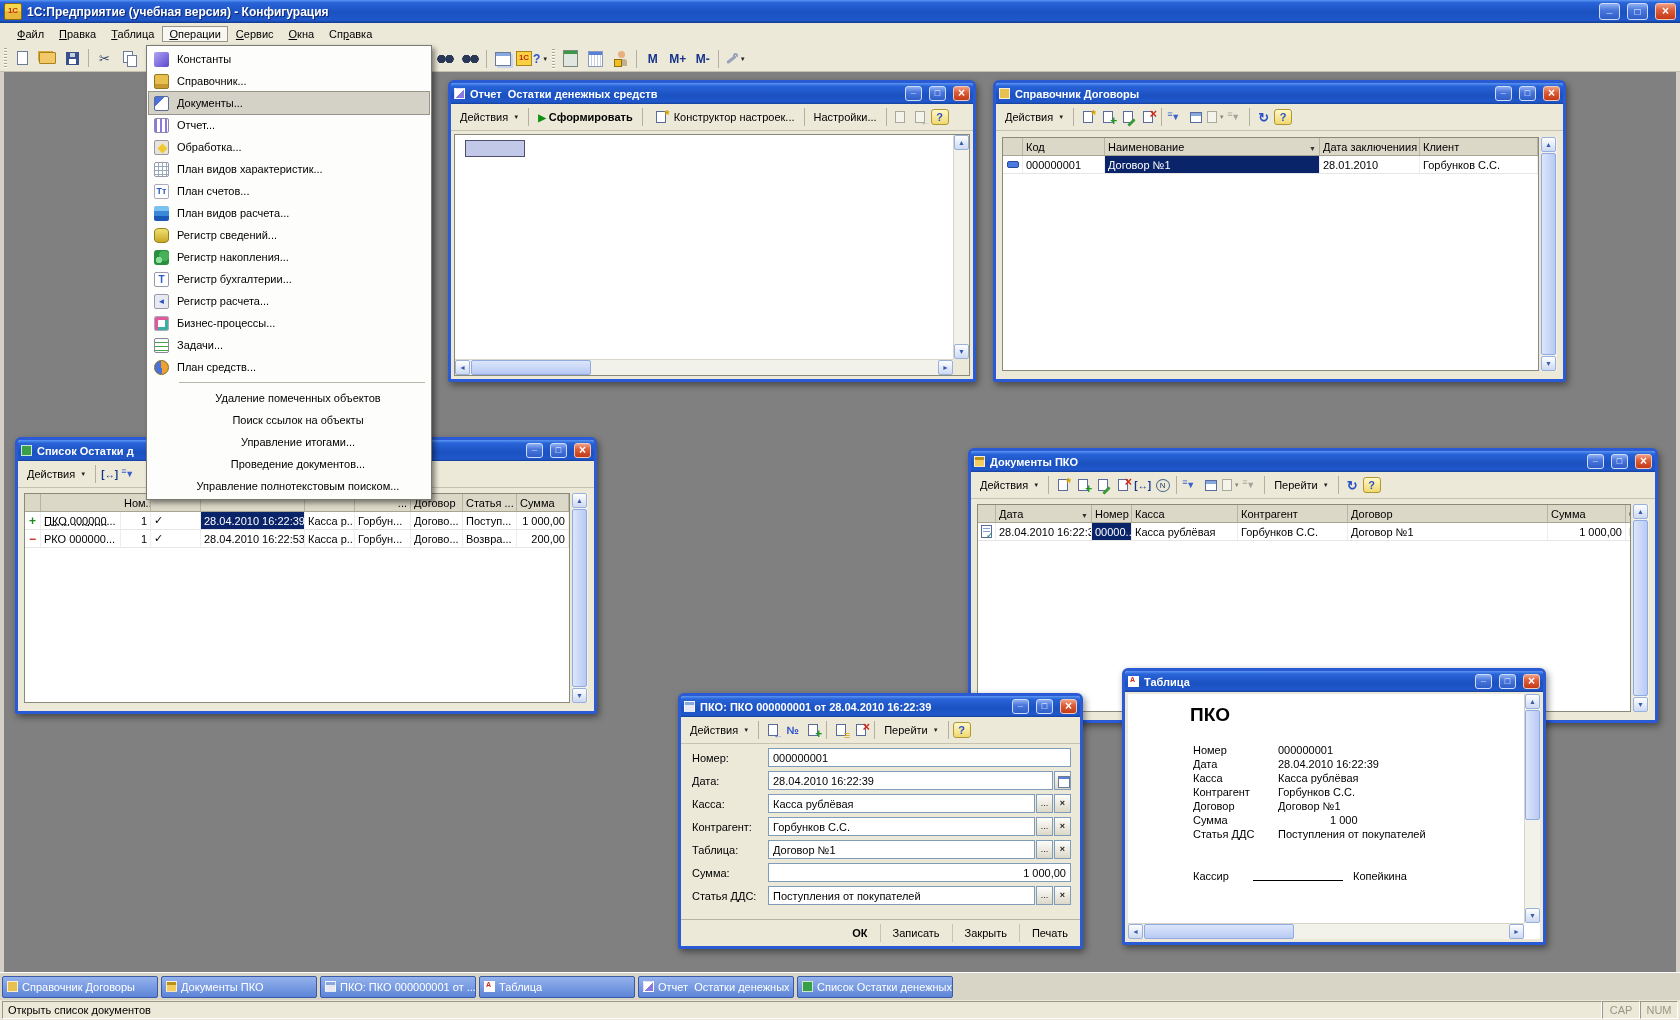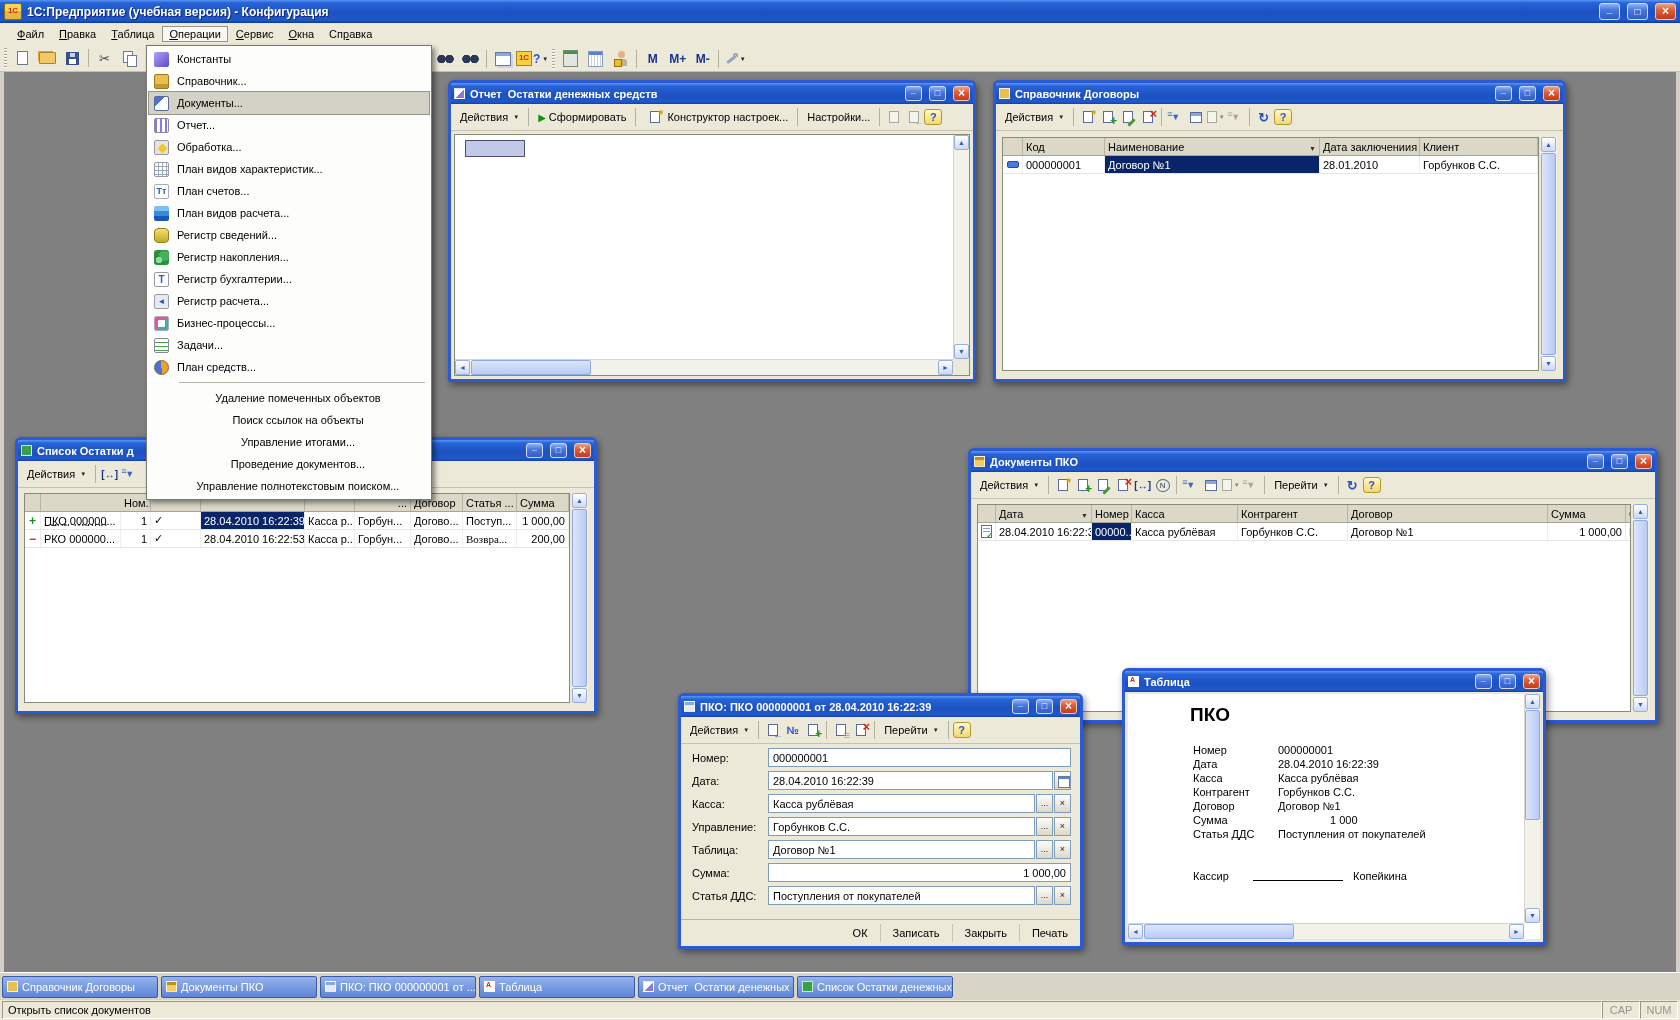--- a/index.html
+++ b/index.html
@@ -93,21 +93,21 @@
   
   .frame-l,.frame-r{position:absolute;top:72px;height:900px;width:4px;background:#d4d0c8;}
   .frame-l{left:0;} .frame-r{right:0;}
   .win{position:absolute;border:3px solid #2a5ad4;border-radius:6px 6px 2px 2px;background:#ece9d8;box-shadow:2px 3px 7px rgba(0,0,0,.45);box-sizing:border-box;}
   .wtitle{height:21px;border-radius:3px 3px 0 0;display:flex;align-items:center;gap:5px;padding:0 3px;white-space:pre;overflow:hidden;
     background:linear-gradient(180deg,#5a96f2 0%,#2863d8 15%,#1b51c0 60%,#2058cc 90%,#15409a 100%);color:#fff;font-weight:bold;font-size:11px;}
   .wtitle .sp{flex:1;}
   .wbody{position:absolute;left:0;right:0;top:21px;bottom:0;background:#ece9d8;overflow:hidden;}
   .wt{height:26px;display:flex;align-items:center;padding:0 4px;gap:1px;border-bottom:1px solid #c6c2b2;background:#ece9d8;}
   .txtbtn{display:flex;align-items:center;gap:3px;padding:2px 5px;}
-  .bold{font-weight:normal;}
+  .bold{font-weight:bold;}
 
   
   .wi{width:19px;height:17px;display:flex;align-items:center;justify-content:center;position:relative;}
   .bpg{width:10px;height:12px;background:#fff;border:1px solid #5a6a9a;box-sizing:border-box;display:inline-block;}
   .wi.new::after{content:"*";position:absolute;right:1px;top:-2px;color:#d8a000;font-size:13px;font-weight:bold;}
   .wi.add::after{content:"+";position:absolute;right:0;bottom:-2px;color:#1a9a1a;font-size:12px;font-weight:bold;}
   .wi.edit::after{content:"";position:absolute;right:1px;bottom:2px;width:9px;height:3px;background:#3a9a3a;transform:rotate(-45deg);border-radius:1px;}
   .wi.delmark::after{content:"×";position:absolute;right:0;top:-3px;color:#d02818;font-size:13px;font-weight:bold;}
   .wi.width::before{content:"[↔]";color:#16348c;font-size:10px;font-weight:bold;}
   .wi.findnum::before{content:"N";font-size:8px;color:#246;border:1px solid #468;border-radius:50%;padding:1px 3px;}
@@ -450,21 +450,21 @@
         </div>
         <div class="grow">
           <span class="c mk-minus" style="width:16px;justify-content:center;">−</span>
           <span class="c" style="width:80px;">РКО 000000...</span>
           <span class="c num" style="width:30px;">1</span>
           <span class="c" style="width:50px;">✓</span>
           <span class="c" style="width:104px;">28.04.2010 16:22:53</span>
           <span class="c" style="width:50px;">Касса р...</span>
           <span class="c" style="width:56px;">Горбун...</span>
           <span class="c" style="width:52px;">Догово...</span>
-          <span class="c" style="width:54px;font-family:Liberation Serif, serif;">Возвра...</span>
+          <span class="c" style="width:54px;">Возвра...</span>
           <span class="c num flex1">200,00</span>
         </div>
       </div>
       <div class="sb" style="right:6px;top:32px;bottom:8px;width:16px;">
         <span class="ar up" style="top:0;left:0;"></span>
         <span class="th" style="left:0;top:16px;bottom:16px;width:15px;"></span>
         <span class="ar dn" style="bottom:0;left:0;"></span>
       </div>
     </div>
   </div>
@@ -659,21 +659,21 @@
           <span class="finput">28.04.2010 16:22:39</span>
           <span class="fbtn cal-ic"></span>
         </div>
       <div class="frow">
           <span class="flabel">Касса:</span>
           <span class="finput">Касса рублёвая</span>
           <span class="fbtn">...</span>
           <span class="fbtn bold">×</span>
         </div>
       <div class="frow">
-          <span class="flabel">Управление:</span>
+          <span class="flabel">Контрагент:</span>
           <span class="finput">Горбунков С.С.</span>
           <span class="fbtn">...</span>
           <span class="fbtn bold">×</span>
         </div>
       <div class="frow">
           <span class="flabel">Таблица:</span>
           <span class="finput">Договор №1</span>
           <span class="fbtn">...</span>
           <span class="fbtn bold">×</span>
         </div>

